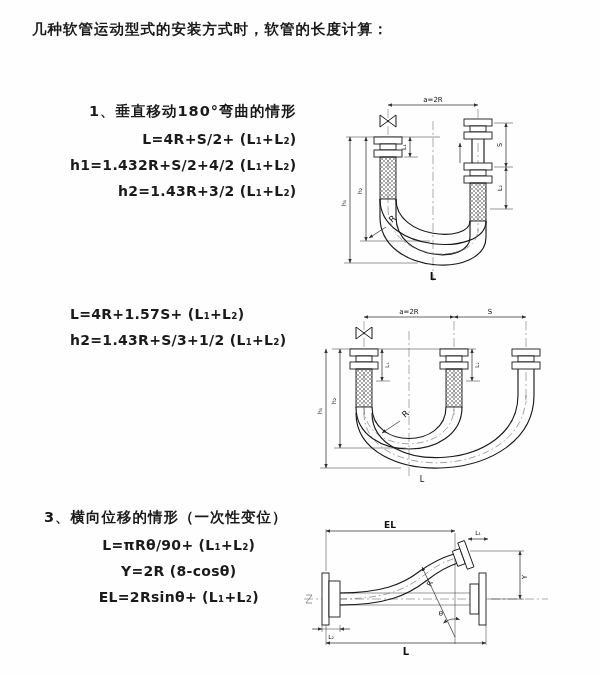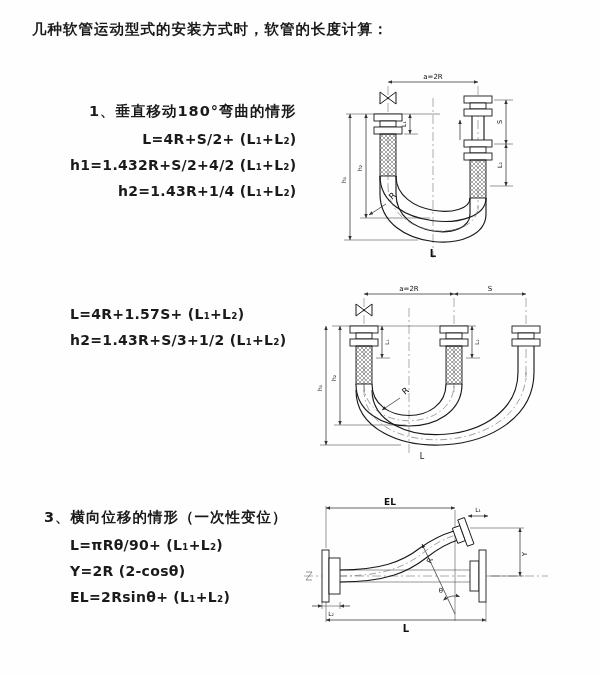--- a/index.html
+++ b/index.html
@@ -10,22 +10,22 @@
   }
   .page-title{
     position:absolute;left:32px;top:20px;font-size:14.5px;font-weight:bold;
     letter-spacing:1px;white-space:nowrap;
   }
   .section{position:absolute;left:44px;}
   .section .heading{font-size:14.5px;font-weight:bold;letter-spacing:1px;white-space:nowrap;}
   .section .formula{font-size:14px;font-weight:bold;margin-top:10px;margin-left:26px;white-space:nowrap;letter-spacing:.3px;}
   #section-1{top:102px;text-align:right;}
   #section-2{top:296px;}
-  #section-3{top:508px;}
-  .diagram{position:absolute;}
+  #section-3{top:508px;text-align:center;}
+  .diagram{position:absolute;margin-top:23px;}
   #diagram-1{left:310px;top:68px;width:278px;height:195px;}
   #diagram-2{left:306px;top:280px;width:280px;height:186px;}
   #diagram-3{left:298px;top:496px;width:300px;height:142px;}
   svg{display:block;width:100%;height:100%;}
   
   .cl{stroke:#777;stroke-width:.6;stroke-dasharray:9 3 2 3;fill:none;}
   .dim{stroke:#333;stroke-width:.75;fill:none;}
   .thin{stroke:#444;stroke-width:.55;fill:none;}
   .hose{stroke:#1a1a1a;stroke-width:1.15;fill:none;}
   .hdash{stroke:#707070;stroke-width:.65;stroke-dasharray:7 3 1.5 3;fill:none;}
@@ -35,32 +35,32 @@
 </style>
 </head>
 <body>
 
 <div class="page-title">几种软管运动型式的安装方式时，软管的长度计算：</div>
 
 <div class="section" id="section-1">
   <div class="heading">1、垂直移动180°弯曲的情形</div>
   <div class="formula">L=4R+S/2+ (L₁+L₂)</div>
   <div class="formula">h1=1.432R+S/2+4/2 (L₁+L₂)</div>
-  <div class="formula">h2=1.43R+1/4 (L₁+L₂)</div>
+  <div class="formula">h2=1.43R+3/2 (L₁+L₂)</div>
 </div>
 
 <div class="section" id="section-2">
   <div class="formula">L=4R+1.57S+ (L₁+L₂)</div>
   <div class="formula">h2=1.43R+S/3+1/2 (L₁+L₂)</div>
 </div>
 
 <div class="section" id="section-3">
   <div class="heading">3、横向位移的情形（一次性变位）</div>
   <div class="formula">L=πRθ/90+ (L₁+L₂)</div>
-  <div class="formula">Y=2R (2-cosθ)</div>
+  <div class="formula">Y=2R (8-cosθ)</div>
   <div class="formula">EL=2Rsinθ+ (L₁+L₂)</div>
 </div>
 
 <div class="diagram" id="diagram-1">
 <svg viewBox="0 0 278 195">
   <defs>
     <pattern id="braid1" width="4" height="4" patternUnits="userSpaceOnUse">
       <path d="M0,0 L4,4 M4,0 L0,4" stroke="#555" stroke-width="0.5"></path>
     </pattern>
     <marker id="ar1" viewBox="0 0 10 10" refX="9" refY="5" markerWidth="6" markerHeight="6" orient="auto-start-reverse">

